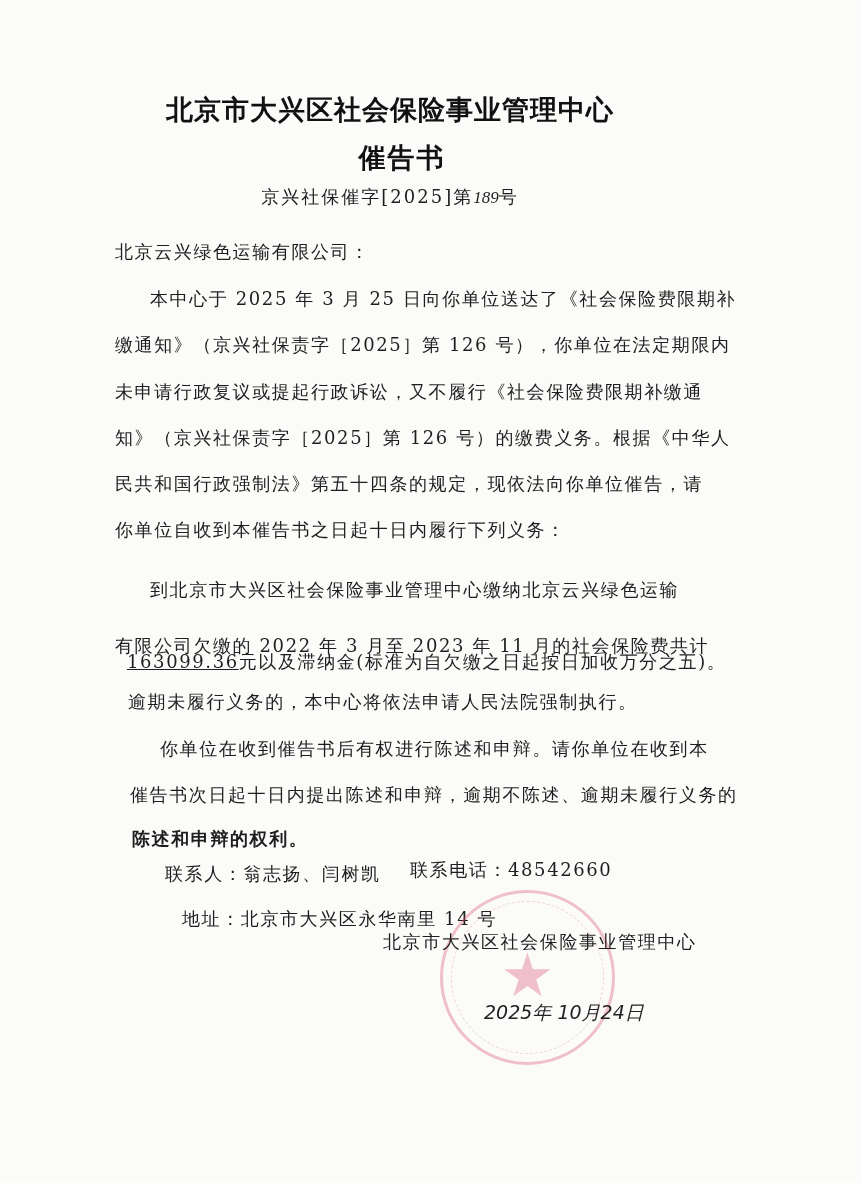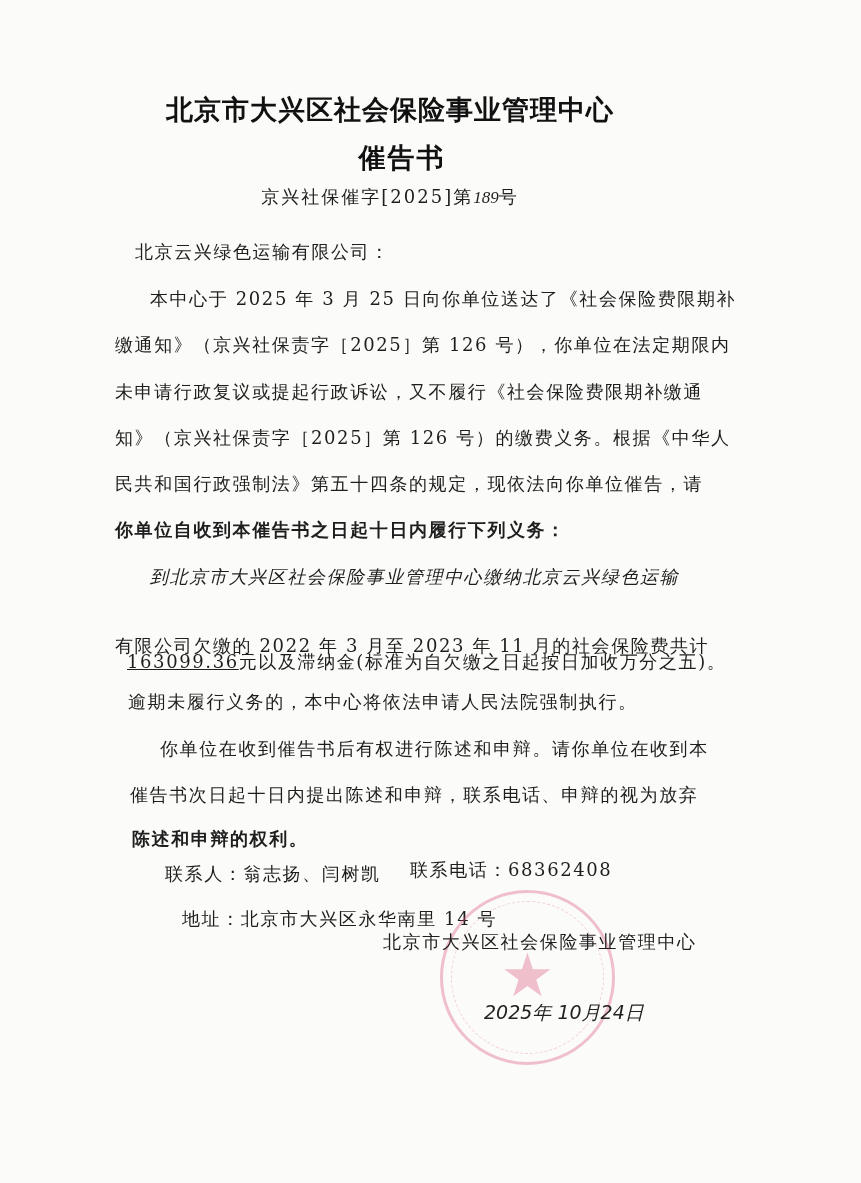--- a/index.html
+++ b/index.html
@@ -42,42 +42,42 @@
 </head>
 <body>
 
 <div id="t1" class="title">北京市大兴区社会保险事业管理中心</div>
 <div id="t2" class="title">催告书</div>
 
 <div class="docno">
   <span>京兴社保催字[2025]第</span><span class="hand">189</span><span>号</span>
 </div>
 
-<div class="line" style="left:115px; top:240px;margin-left:20px;">北京云兴绿色运输有限公司：</div>
+<div class="line" style="left:115px; top:240px;">北京云兴绿色运输有限公司：</div>
 
 <div class="line" style="left:150px; top:287px;">本中心于 2025 年 3 月 25 日向你单位送达了《社会保险费限期补</div>
 <div class="line" style="left:115px; top:333px;">缴通知》（京兴社保责字［2025］第 126 号），你单位在法定期限内</div>
 <div class="line" style="left:115px; top:380px;">未申请行政复议或提起行政诉讼，又不履行《社会保险费限期补缴通</div>
 <div class="line" style="left:115px; top:426px;">知》（京兴社保责字［2025］第 126 号）的缴费义务。根据《中华人</div>
 <div class="line" style="left:115px; top:472px;">民共和国行政强制法》第五十四条的规定，现依法向你单位催告，请</div>
-<div class="line" style="left:115px; top:518px;font-weight:bold;">你单位自收到本催告书之日起十日内履行下列义务：</div>
+<div class="line" style="left:115px; top:518px;">你单位自收到本催告书之日起十日内履行下列义务：</div>
 
-<div class="line" style="left:150px; top:565px;font-style:italic;">到北京市大兴区社会保险事业管理中心缴纳北京云兴绿色运输</div>
+<div class="line" style="left:150px; top:578px;">到北京市大兴区社会保险事业管理中心缴纳北京云兴绿色运输</div>
 <div class="line" style="left:115px; top:634px;">有限公司欠缴的 2022 年 3 月至 2023 年 11 月的社会保险费共计</div>
 <div class="line" style="left:127px; top:650px;">
   <span class="amt">163099.36</span><span>元以及滞纳金(标准为自欠缴之日起按日加收万分之五)。</span>
 </div>
 <div class="line" style="left:128px; top:690px;">逾期未履行义务的，本中心将依法申请人民法院强制执行。</div>
 
 <div class="line" style="left:160px; top:737px;">你单位在收到催告书后有权进行陈述和申辩。请你单位在收到本</div>
-<div class="line" style="left:130px; top:783px;">催告书次日起十日内提出陈述和申辩，联系电话、申辩的视为放弃</div>
+<div class="line" style="left:130px; top:783px;">催告书次日起十日内提出陈述和申辩，逾期不陈述、逾期未履行义务的</div>
 <div class="line" style="left:132px; top:827px;font-weight:bold;">陈述和申辩的权利。</div>
 
 <div class="line" style="left:165px; top:862px;">联系人：翁志扬、闫树凯</div>
-<div class="line" style="left:410px; top:858px;">联系电话：68362408</div>
+<div class="line" style="left:410px; top:858px;">联系电话：48542660</div>
 <div class="line" style="left:182px; top:907px;">地址：北京市大兴区永华南里 14 号</div>
 
 <div class="seal">
   <div class="ring"></div>
   <div class="star">★</div>
 </div>
 
 <div class="line" style="left:383px; top:930px;">北京市大兴区社会保险事业管理中心</div>
 <div class="sig" style="left:440px; top:1000px;padding-left:44px;">2025年  10月24日</div>
 

